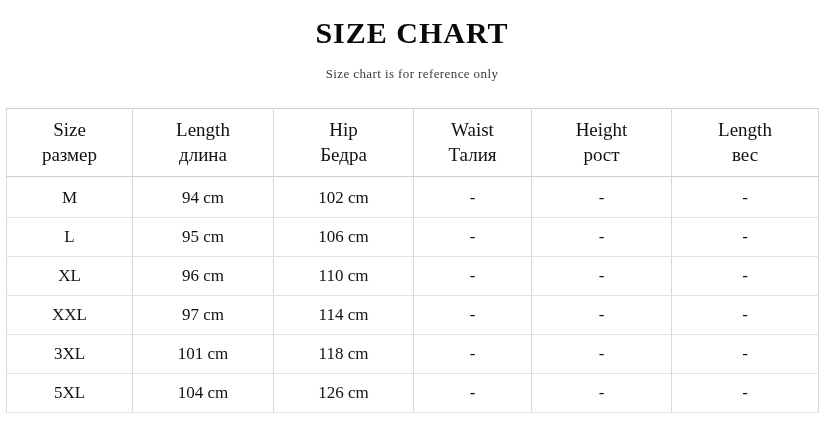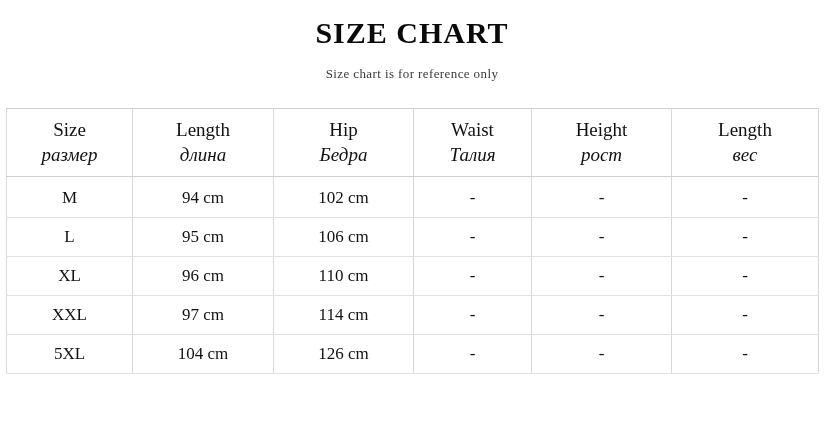--- a/index.html
+++ b/index.html
@@ -57,21 +57,21 @@
   }
   table.size-chart thead th {
     border-top: 1px solid #cfcfcf;
     border-bottom: 1px solid #cfcfcf;
     font-size: 19px;
     font-weight: normal;
     padding: 8px 2px 9px 2px;
     line-height: 25px;
   }
   table.size-chart thead th .l1 { display: block; }
-  table.size-chart thead th .l2 { display: block; font-style: italic; }
+  table.size-chart thead th .l2 { display: block; }
   table.size-chart tbody td {
     border-bottom: 1px solid #e2e2e2;
     font-size: 17px;
     padding: 9px 2px 9px 2px;
     line-height: 20px;
   }
   table.size-chart tbody tr:first-child td {
     padding-top: 11px;
   }
   
@@ -155,20 +155,28 @@
           </tr>
           <tr>
             <td>XXL</td>
             <td>97 cm</td>
             <td>114 cm</td>
             <td>-</td>
             <td>-</td>
             <td>-</td>
           </tr>
           <tr>
+            <td>3XL</td>
+            <td>101 cm</td>
+            <td>118 cm</td>
+            <td>-</td>
+            <td>-</td>
+            <td>-</td>
+          </tr>
+          <tr>
             <td>5XL</td>
             <td>104 cm</td>
             <td>126 cm</td>
             <td>-</td>
             <td>-</td>
             <td>-</td>
           </tr>
         </tbody>
     </table>
   </div>

